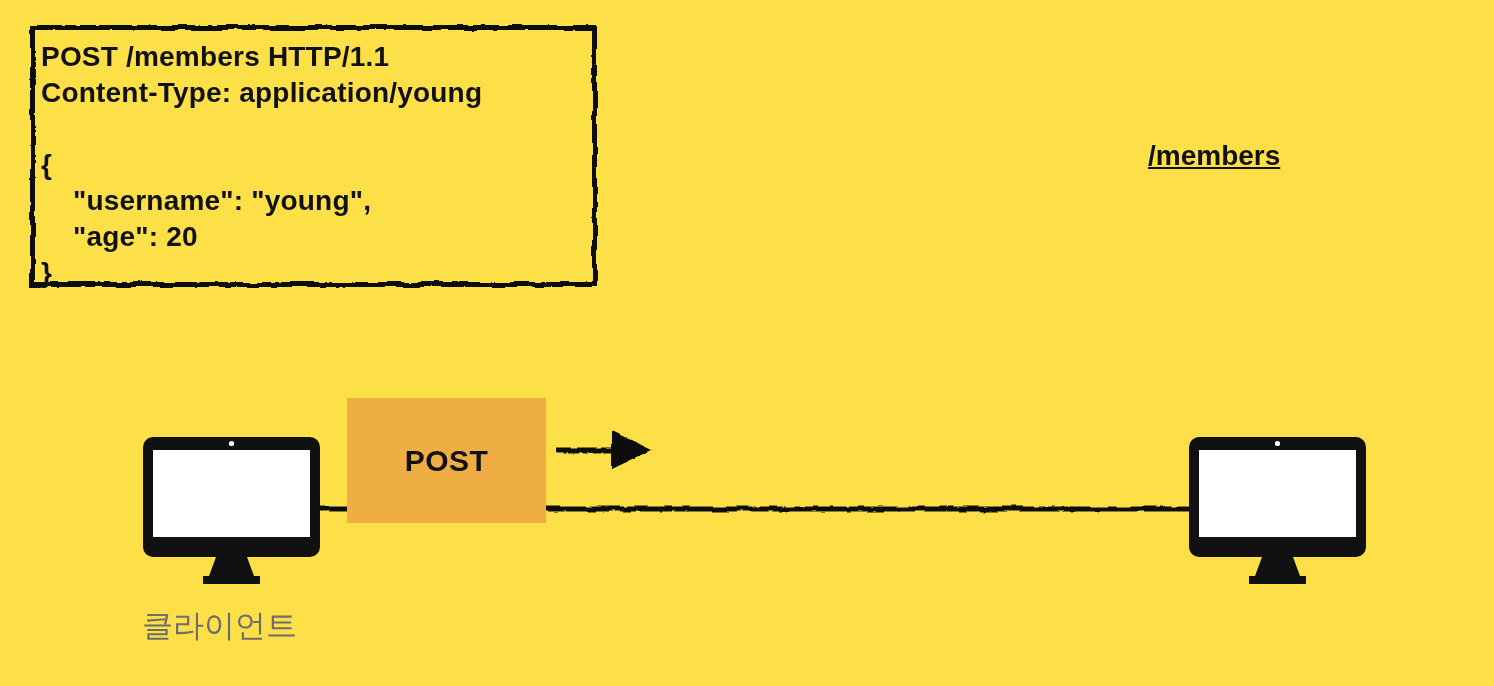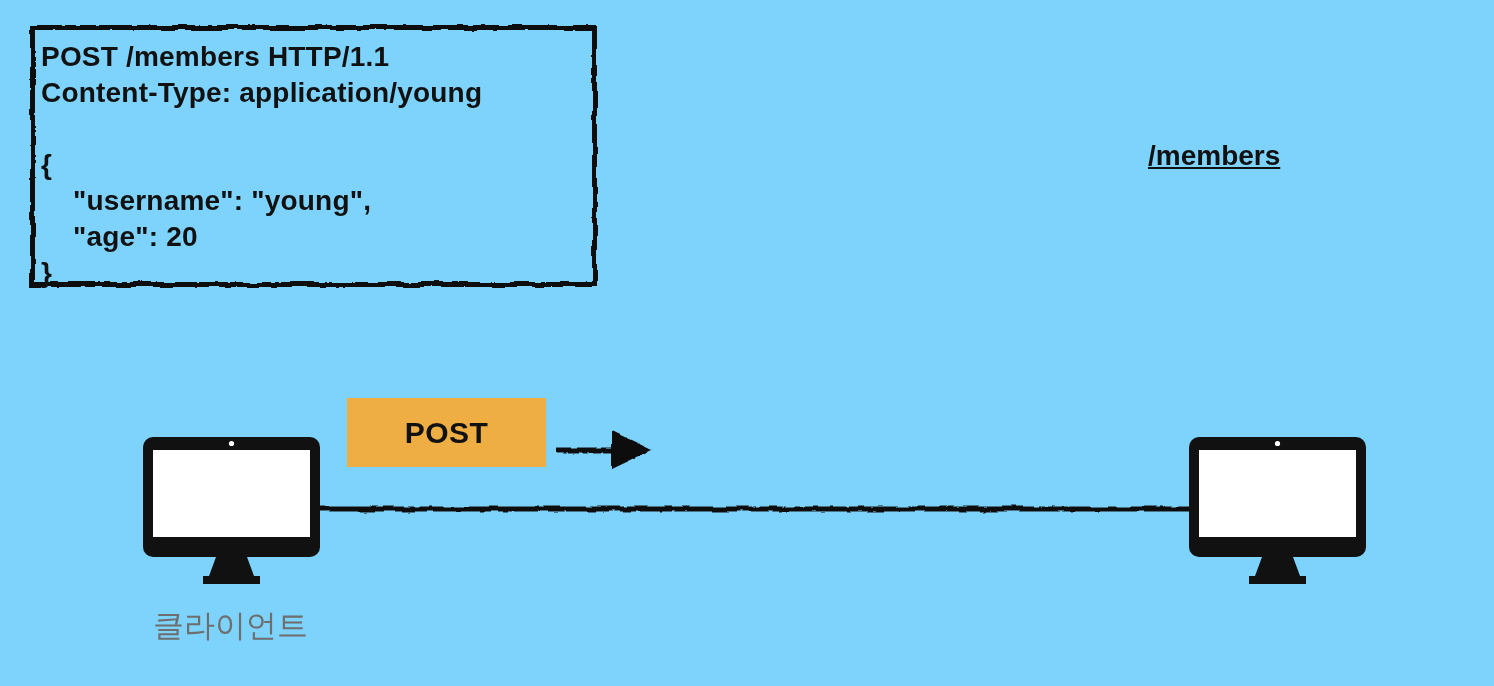--- a/index.html
+++ b/index.html
@@ -5,21 +5,21 @@
   html, body {
     margin: 0;
     padding: 0;
     background: #ffffff;
     font-family: "Liberation Sans", "DejaVu Sans", sans-serif;
   }
   #canvas {
     position: relative;
     width: 1494px;
     height: 686px;
-    background: #7dd3fc;
+    background: #fde047;
     overflow: hidden;
   }
   #strokes {
     position: absolute;
     left: 0;
     top: 0;
     width: 1494px;
     height: 686px;
     pointer-events: none;
   }
@@ -52,21 +52,21 @@
     color: #111111;
     white-space: nowrap;
     text-decoration: underline;
   }
   
   .post-badge {
     position: absolute;
     left: 347px;
     top: 398px;
     width: 199px;
-    height: 69px;
+    height: 125px;
     background: #EEAE44;
     display: flex;
     align-items: center;
     justify-content: center;
     font-size: 30px;
     font-weight: bold;
     color: #111111;
     letter-spacing: 0.5px;
   }
   
@@ -75,21 +75,20 @@
     width: 180px;
     height: 148px;
   }
   .monitor.client { left: 142px; top: 437px; }
   .monitor.server { left: 1188px; top: 437px; }
   
   .node-label {
     position: absolute;
     top: 605px;
     width: 177px;
-    text-align: center;
     font-size: 31px;
     font-weight: 400;
     color: #6E6E6E;
     white-space: nowrap;
   }
   .node-label.client-label { left: 142px; }
   .node-label.server-label { left: 1188px; }
 </style>
 </head>
 <body>

